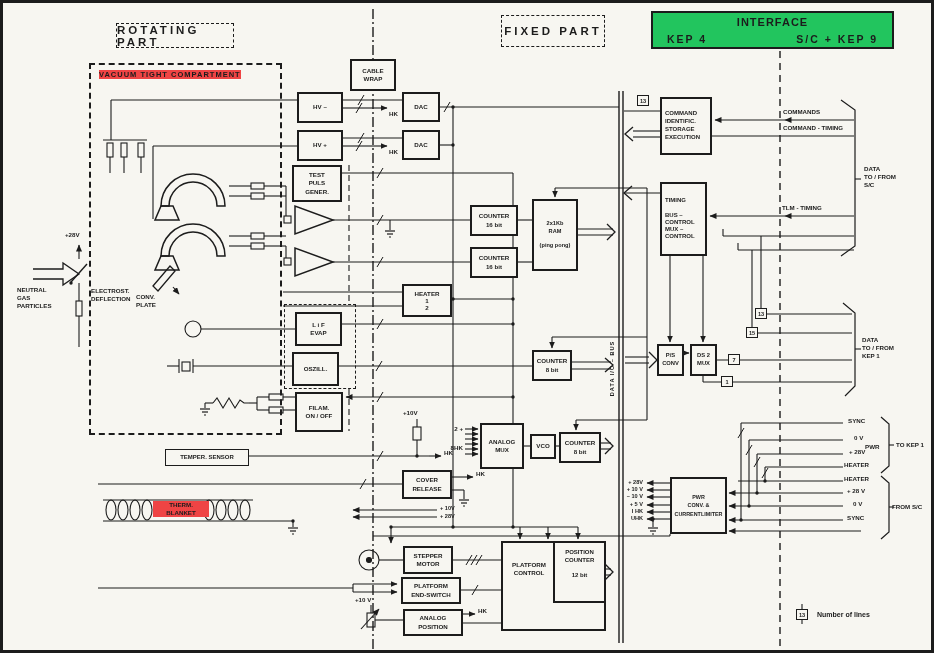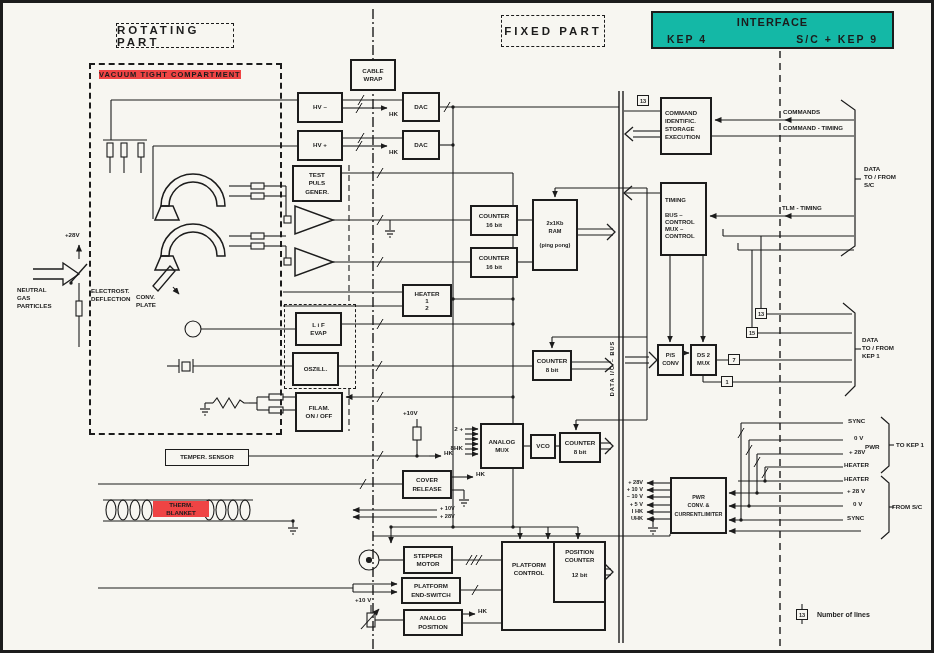--- a/index.html
+++ b/index.html
@@ -14,21 +14,21 @@
        text-align:center;font-weight:bold;font-size:6.2px;line-height:1.3;white-space:pre-line;z-index:3;}
   .blk.left{justify-content:flex-start;text-align:left;padding-left:3px;}
   .blk.thin{border-width:1.3px;}
   .lbl{font-weight:bold;font-size:6.2px;line-height:1.25;white-space:pre-line;z-index:3;}
   .lbl.small{font-size:5.6px;}
   .lbl.right{text-align:right;}
   .lbl.center{text-align:center;}
   .lbl.bg{background:#ef4444;}
   .numbox{border:1.3px solid #1c1c1c;background:#f7f6f1;display:flex;align-items:center;justify-content:center;
           font-weight:bold;font-size:5.6px;z-index:4;}
-  .ifacebox{border:2px solid #1c1c1c;background:#14b8a6;z-index:3;}
+  .ifacebox{border:2px solid #1c1c1c;background:#22c55e;z-index:3;}
   .rot{transform:rotate(-90deg);transform-origin:center;}
 </style>
 </head>
 <body>
 
 <div id="stage">
 
   <div class="abs dashzone" style="left:86px;top:60px;width:193px;height:372px;border-width:2px;"></div>
   <div class="abs dashzone" style="left:281px;top:301px;width:72px;height:85px;border-width:1.3px;"></div>
 

